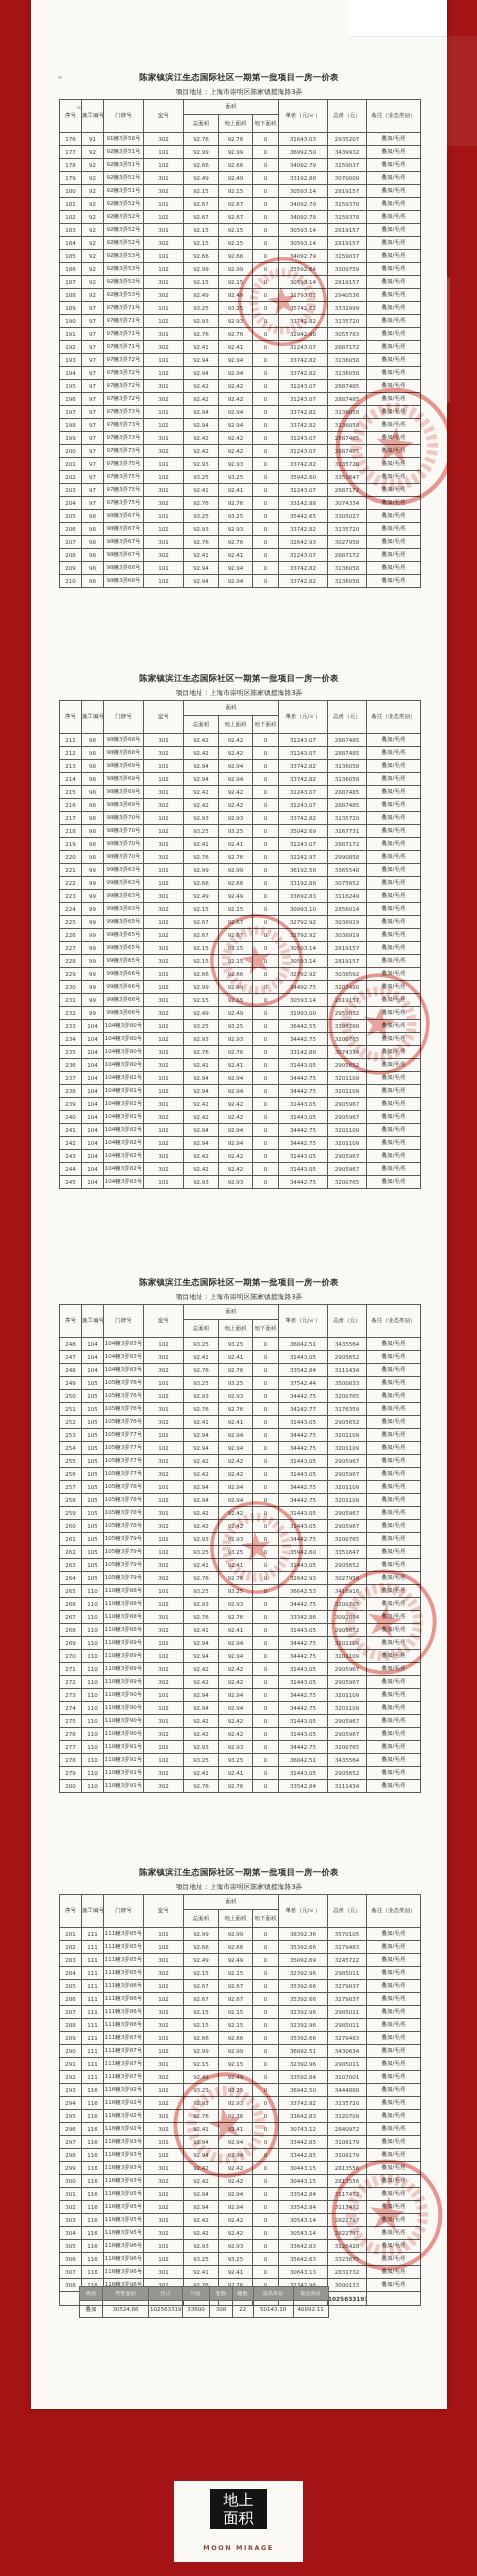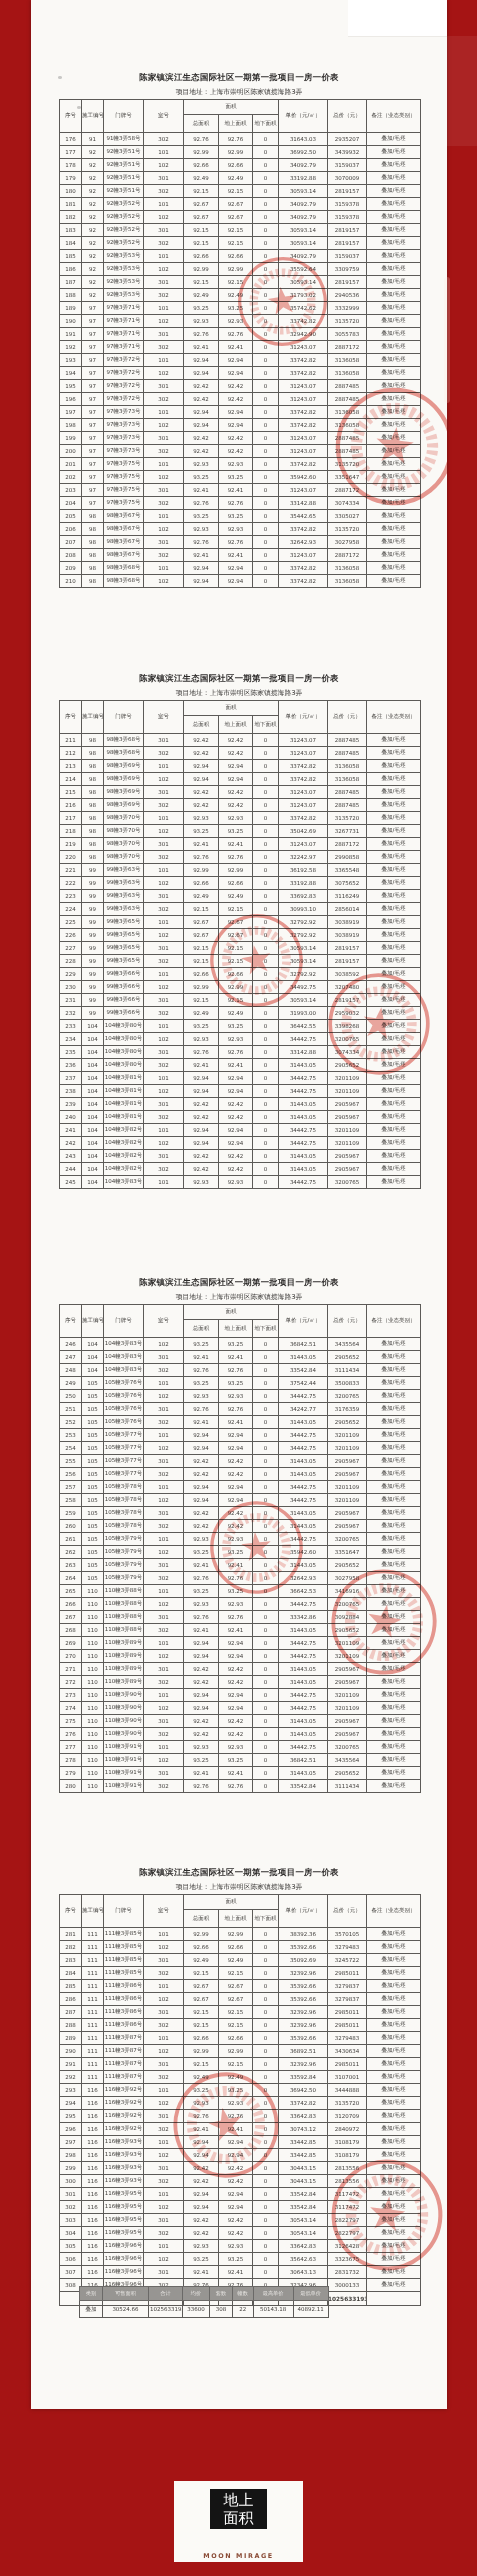--- a/index.html
+++ b/index.html
@@ -35,21 +35,21 @@
        text-align:center;overflow:hidden;white-space:nowrap;}
 
   .seal{position:absolute;mix-blend-mode:multiply;opacity:.55;pointer-events:none;}
   .seal svg{width:100%;height:100%;}
 
   .logo-box{position:absolute;left:174px;top:2481px;width:129px;height:81px;background:#fbfaf7;
             display:flex;flex-direction:column;align-items:center;}
   .logo-black{margin-top:8.4px;width:57px;height:40px;background:#141414;color:#ffffff;
               display:flex;align-items:center;justify-content:center;}
   .logo-cn{width:2em;font-size:15px;line-height:1.22;text-align:center;word-break:break-all;}
-  .logo-en{margin-top:23px;font-size:6.4px;letter-spacing:1.6px;font-weight:bold;color:#8a4a35;}
+  .logo-en{margin-top:15px;font-size:6.4px;letter-spacing:1.6px;font-weight:bold;color:#8a4a35;}
 </style>
 </head>
 <body>
 
 <div class="canvas">
   <div class="page">
     <div class="art-white"></div>
     <div class="speck" style="left:27px;top:76px;"></div>
     <div class="speck" style="left:46px;top:106px;"></div>
 

